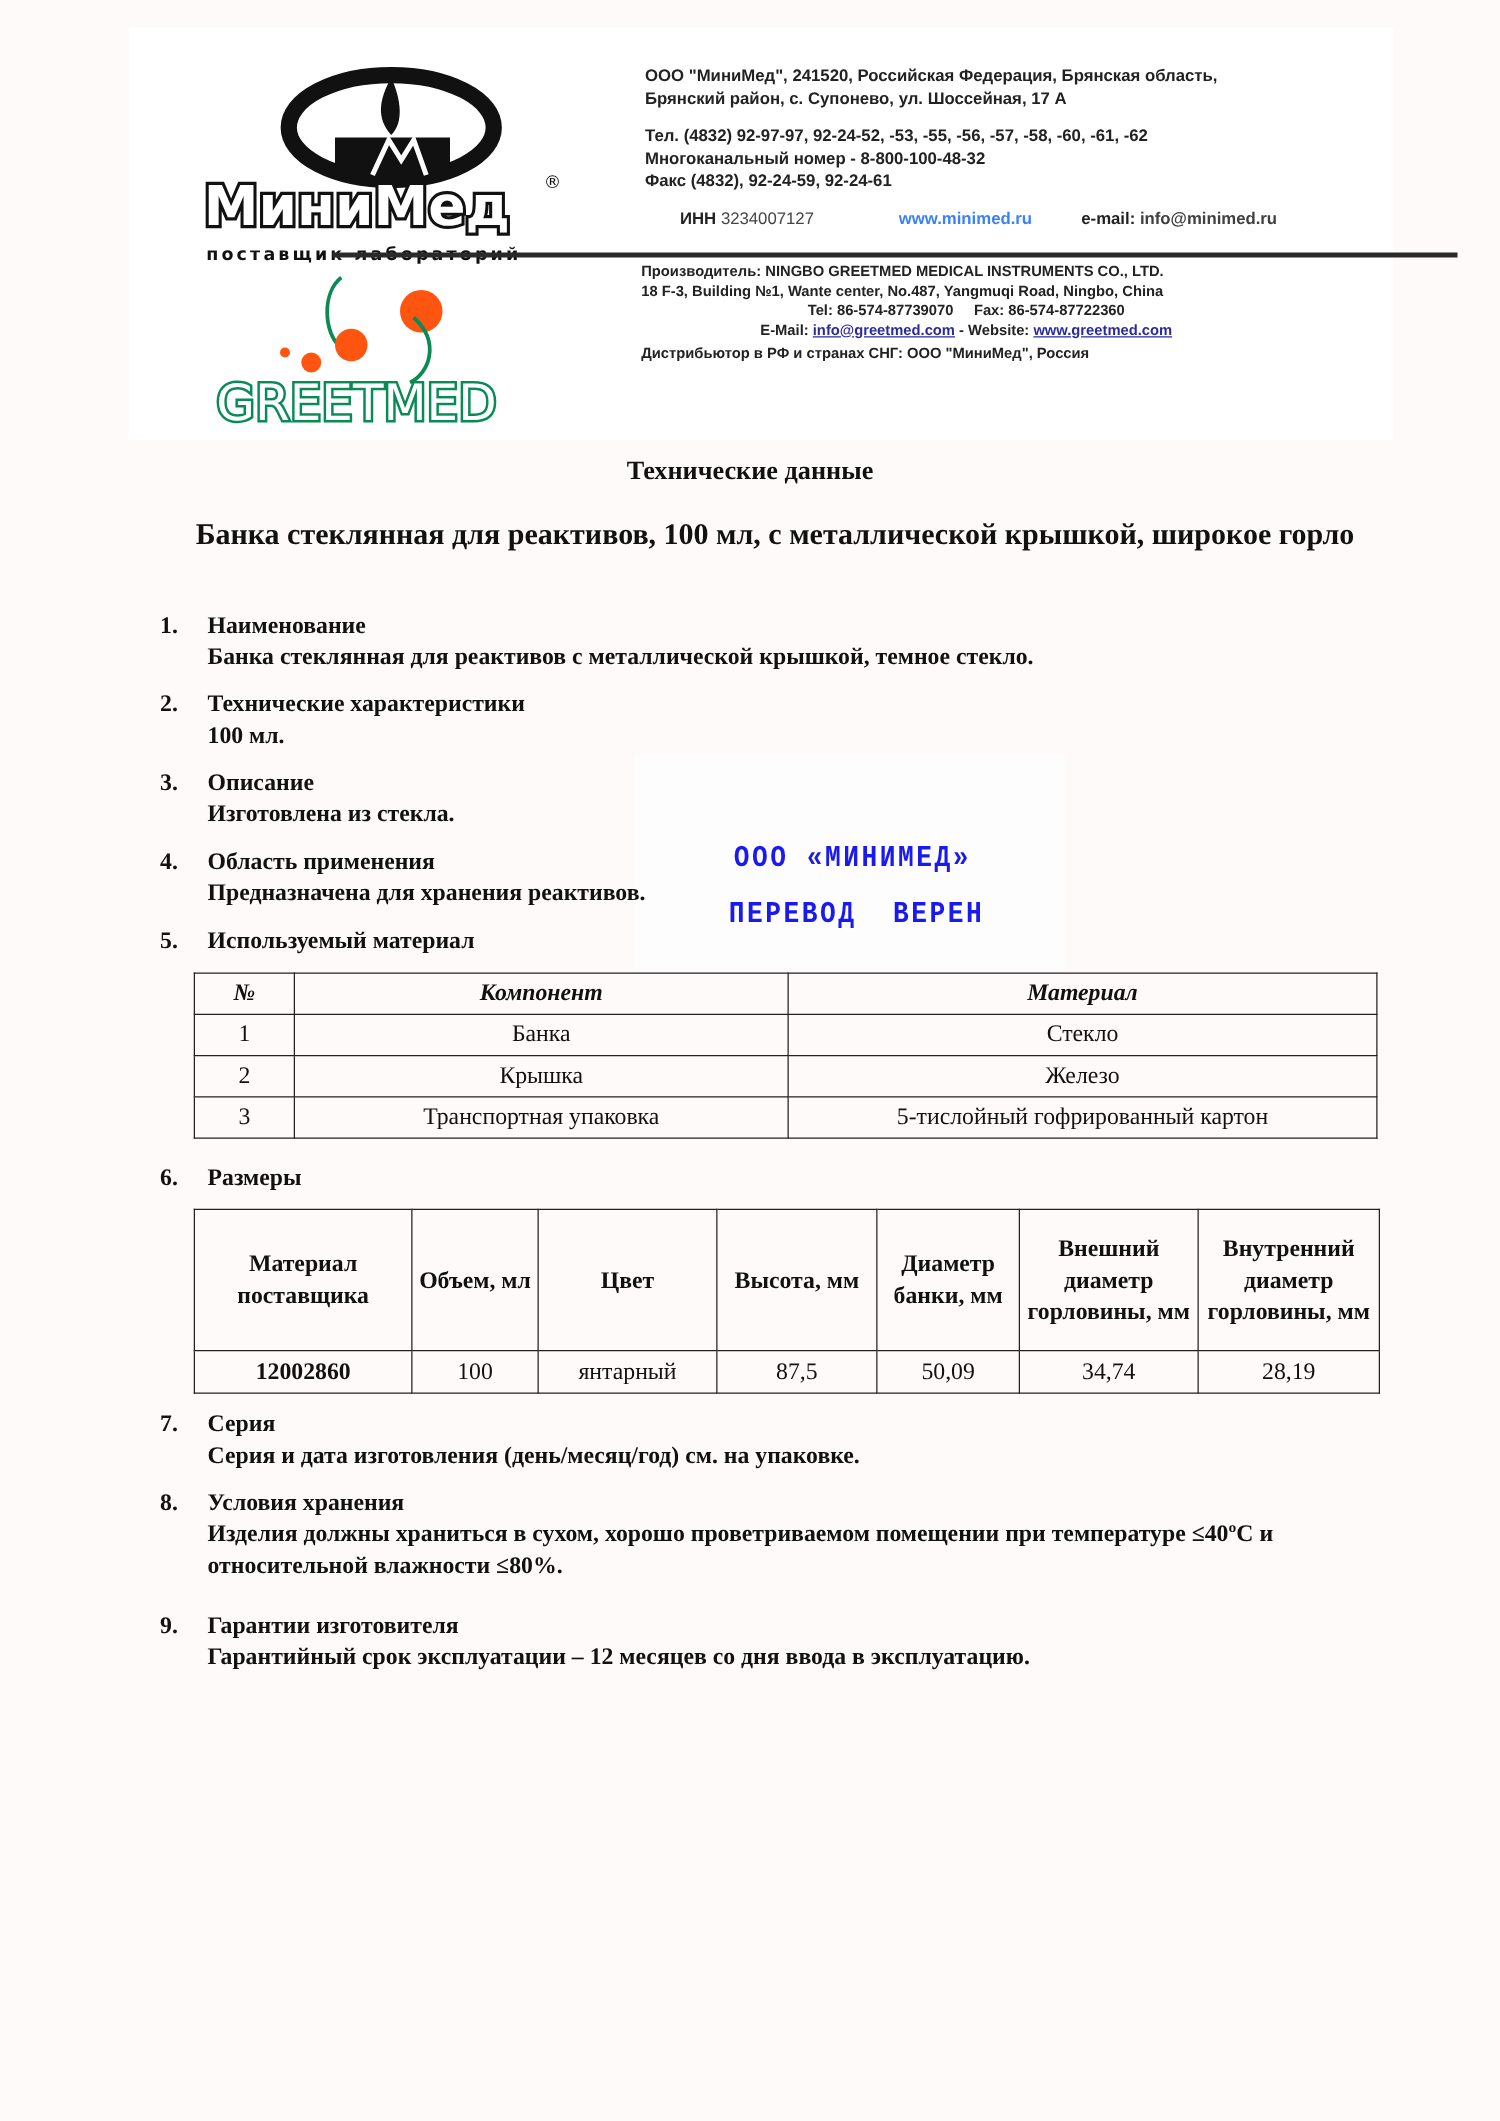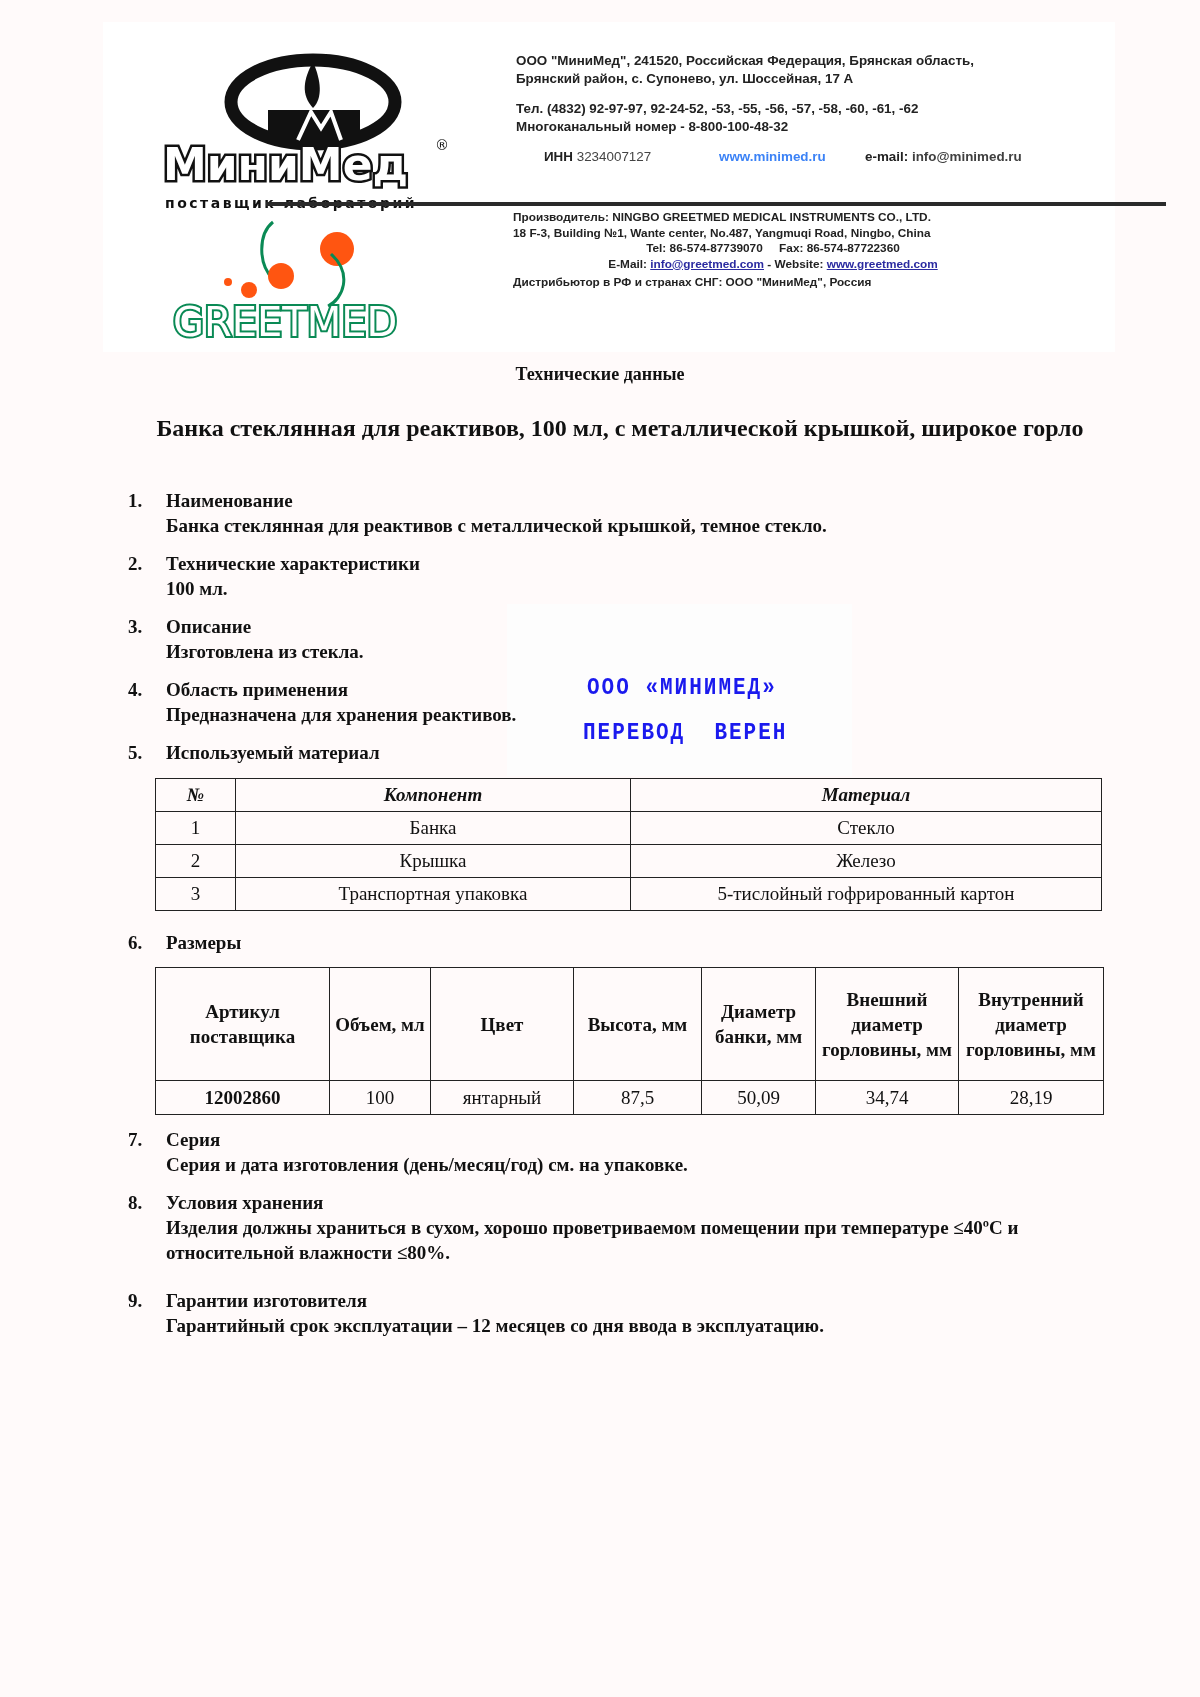--- a/index.html
+++ b/index.html
@@ -19,21 +19,21 @@
   .lh-top .inn-row .inn .num { font-weight: normal; color: #444; }
   .lh-top .inn-row .web { width: 146px; color: #3b82f6; }
   .lh-top .inn-row .email-label { color: #222; }
   .lh-top .inn-row .email { color: #404040; }
   .divider { position: absolute; left: 163px; top: 180px; width: 900px; height: 4px; background: #2a2a2a; }
   .greetmed-logo { position: absolute; left: 60px; top: 192px; width: 290px; height: 130px; }
   .lh-bottom { position: absolute; left: 410px; top: 188px; width: 520px; font-size: 11.8px; font-weight: bold; line-height: 15.5px; text-align: center; }
   .lh-bottom .left { text-align: left; }
   .lh-bottom a, .lh-bottom .link { color: #2a2aa0; text-decoration: underline; }
 
-  .doc-heading { position: absolute; left: 0; width: 1200px; top: 364px; text-align: center; font-weight: bold; font-size: 18px; }
+  .doc-heading { position: absolute; left: 0; width: 1200px; top: 364px; text-align: center; font-weight: bold; font-size: 21px; }
   .doc-title { position: absolute; left: 140px; width: 960px; top: 413px; text-align: center; font-weight: bold; font-size: 24px; line-height: 31px; }
 
   .section { position: absolute; left: 128px; width: 1000px; font-size: 19px; line-height: 25px; }
   .section .sec-head { font-weight: bold; display: flex; }
   .section .sec-num { width: 38px; }
   .section .sec-body { padding-left: 38px; font-weight: bold; }
 
   .stamp { position: absolute; left: 507px; top: 604px; width: 345px; height: 172px; background: #fdfdfd; }
   .stamp .l1, .stamp .l2 {
     position: absolute; color: #1a1aee; font-family: "Liberation Mono", "DejaVu Sans Mono", monospace;
@@ -67,20 +67,21 @@
   </svg>
 
   <div class="lh-top lh-text">
     <div class="block">
       <div>ООО "МиниМед", 241520, Российская Федерация, Брянская область,</div>
       <div>Брянский район,  с. Супонево, ул. Шоссейная, 17 А</div>
     </div>
     <div class="block">
       <div>Тел. (4832) 92-97-97, 92-24-52, -53, -55, -56, -57, -58, -60, -61, -62</div>
       <div>Многоканальный номер - 8-800-100-48-32</div>
+      <div>Факс (4832), 92-24-59, 92-24-61</div>
     </div>
     <div class="inn-row">
       <div class="inn"><span>ИНН</span> <span class="num">3234007127</span></div>
       <div class="web">www.minimed.ru</div>
       <div><span class="email-label">e-mail:</span> <span class="email">info@minimed.ru</span></div>
     </div>
   </div>
 
   <div class="divider"></div>
 
@@ -193,21 +194,21 @@
     <col style="width:174px">
       <col style="width:101px">
       <col style="width:143px">
       <col style="width:128px">
       <col style="width:114px">
       <col style="width:143px">
       <col>
   </colgroup>
   <tbody>
       <tr>
-    <th>Артикул поставщика</th>
+    <th>Материал поставщика</th>
     <th>Объем, мл</th>
     <th>Цвет</th>
     <th>Высота, мм</th>
     <th>Диаметр банки, мм</th>
     <th>Внешний диаметр горловины, мм</th>
     <th>Внутренний диаметр горловины, мм</th>
   </tr>
   <tr>
     <td class="bold">12002860</td>
     <td>100</td>

